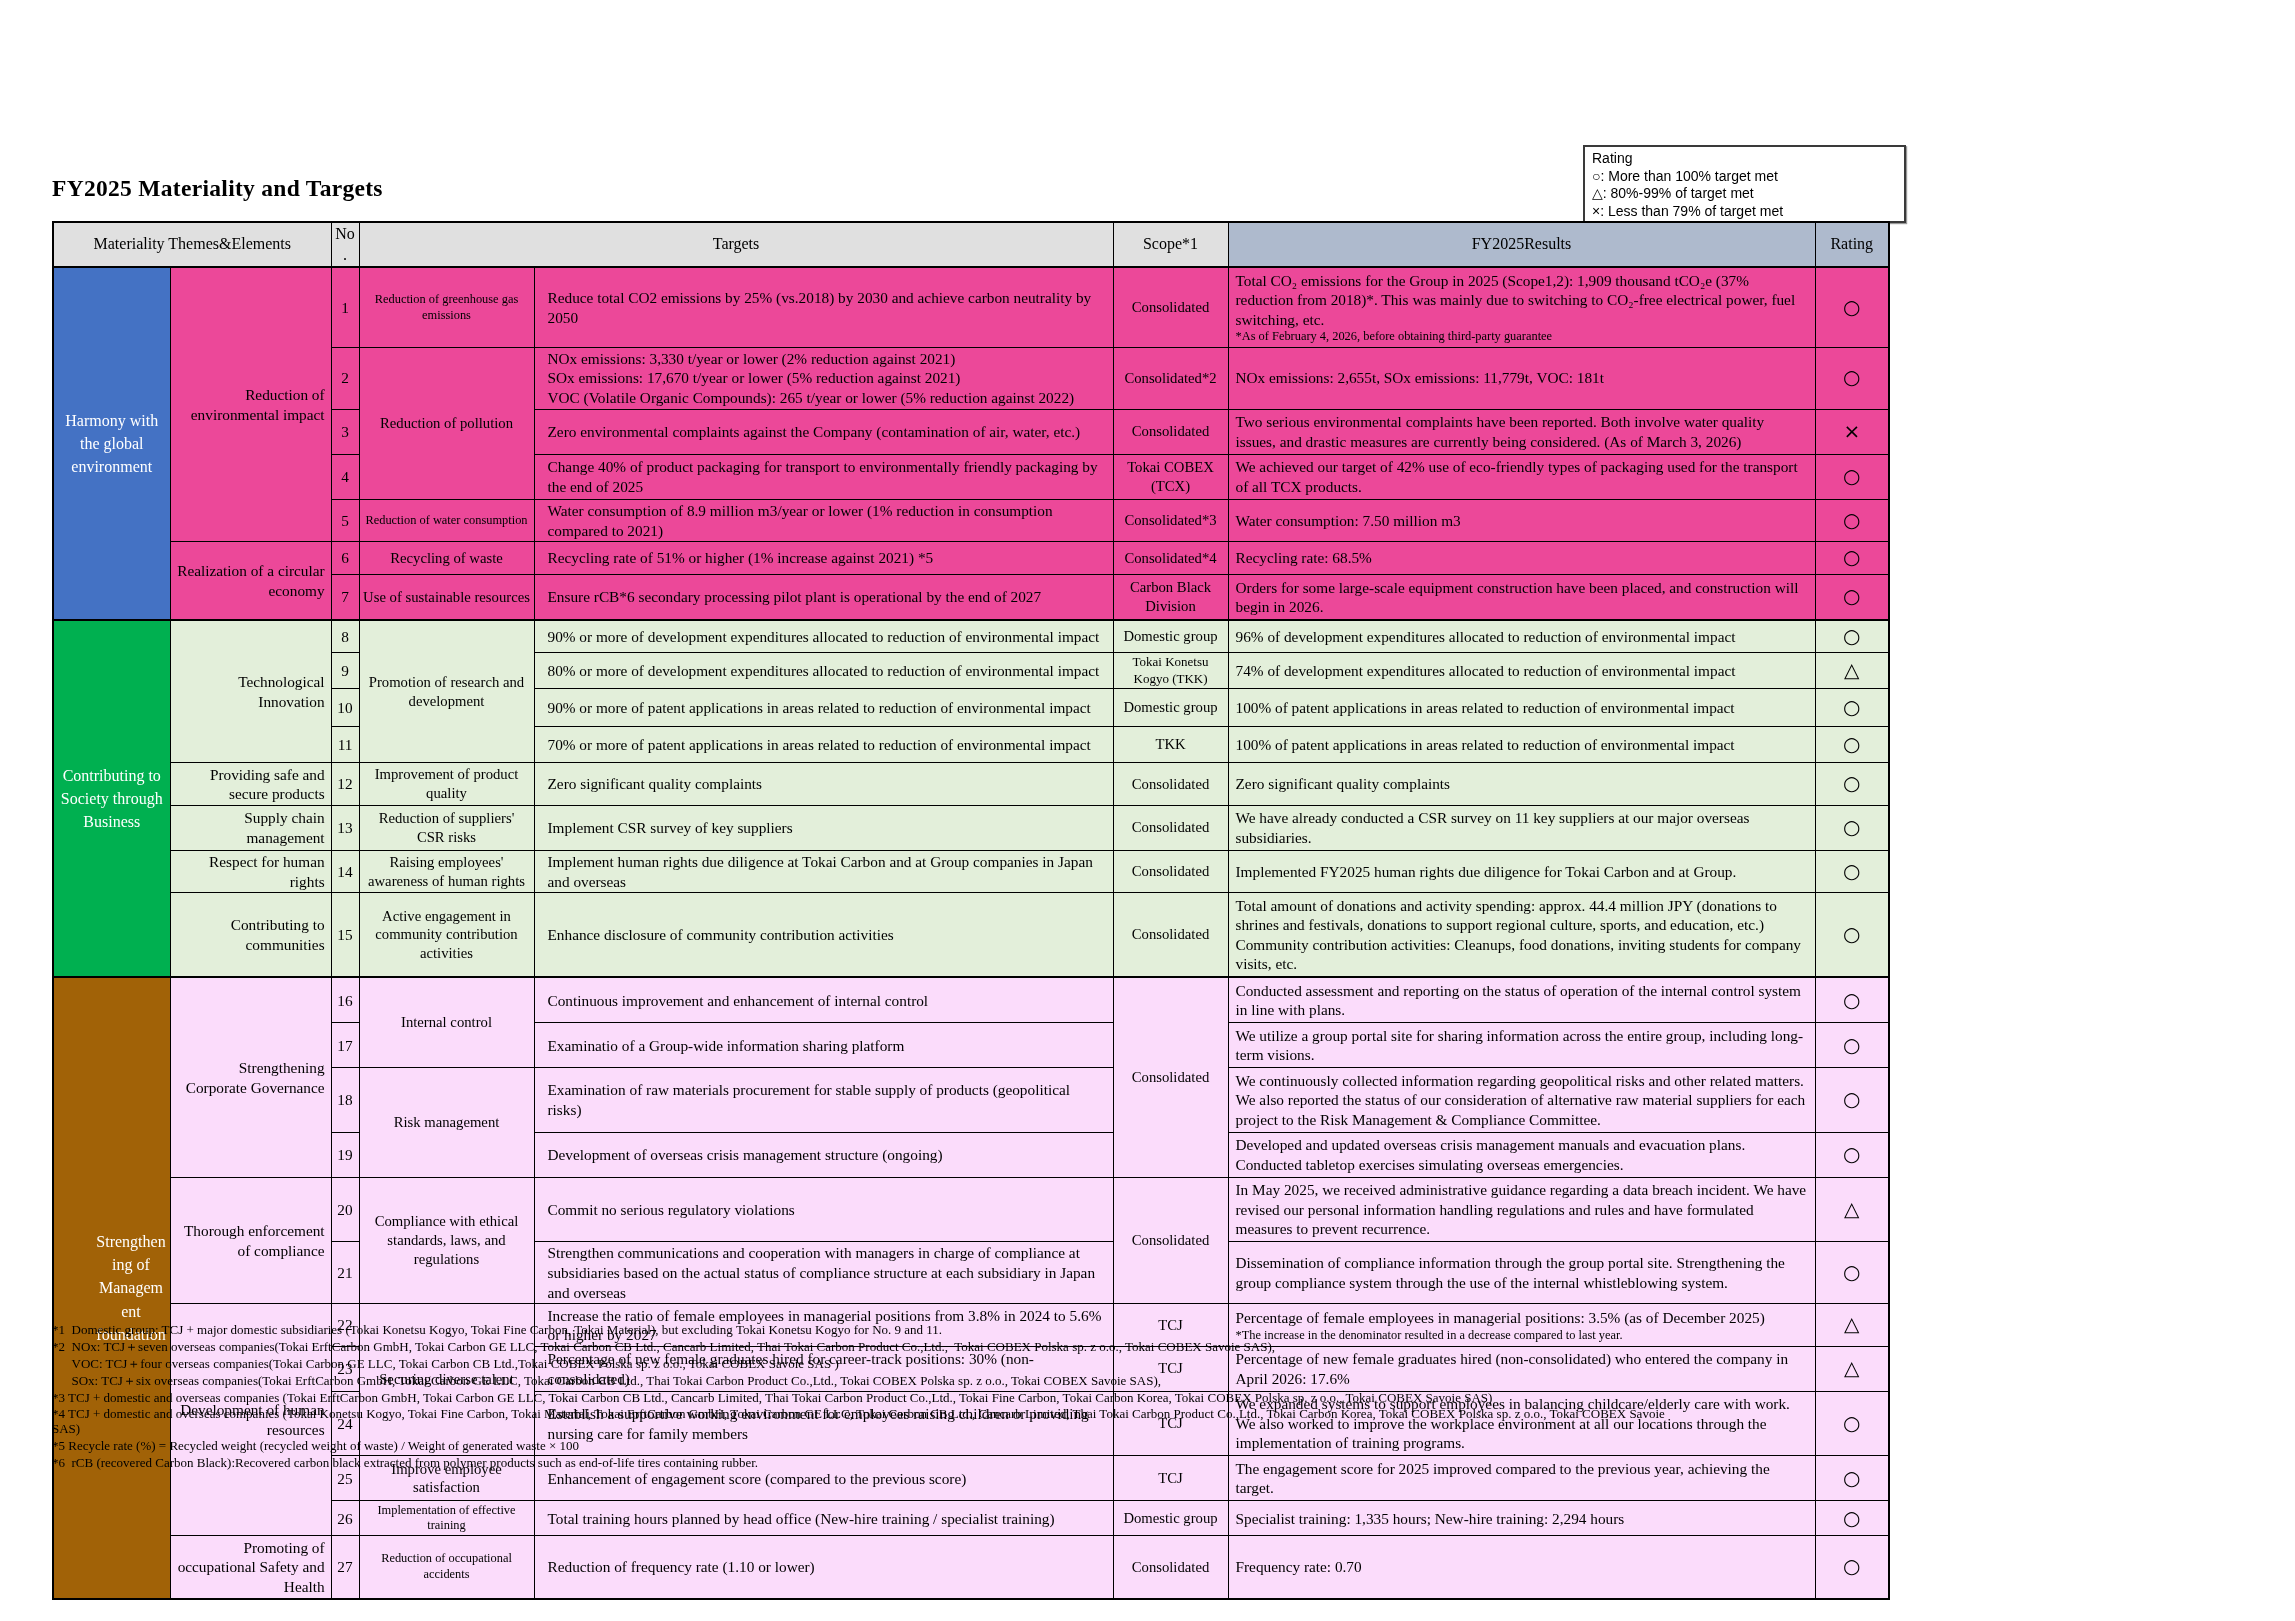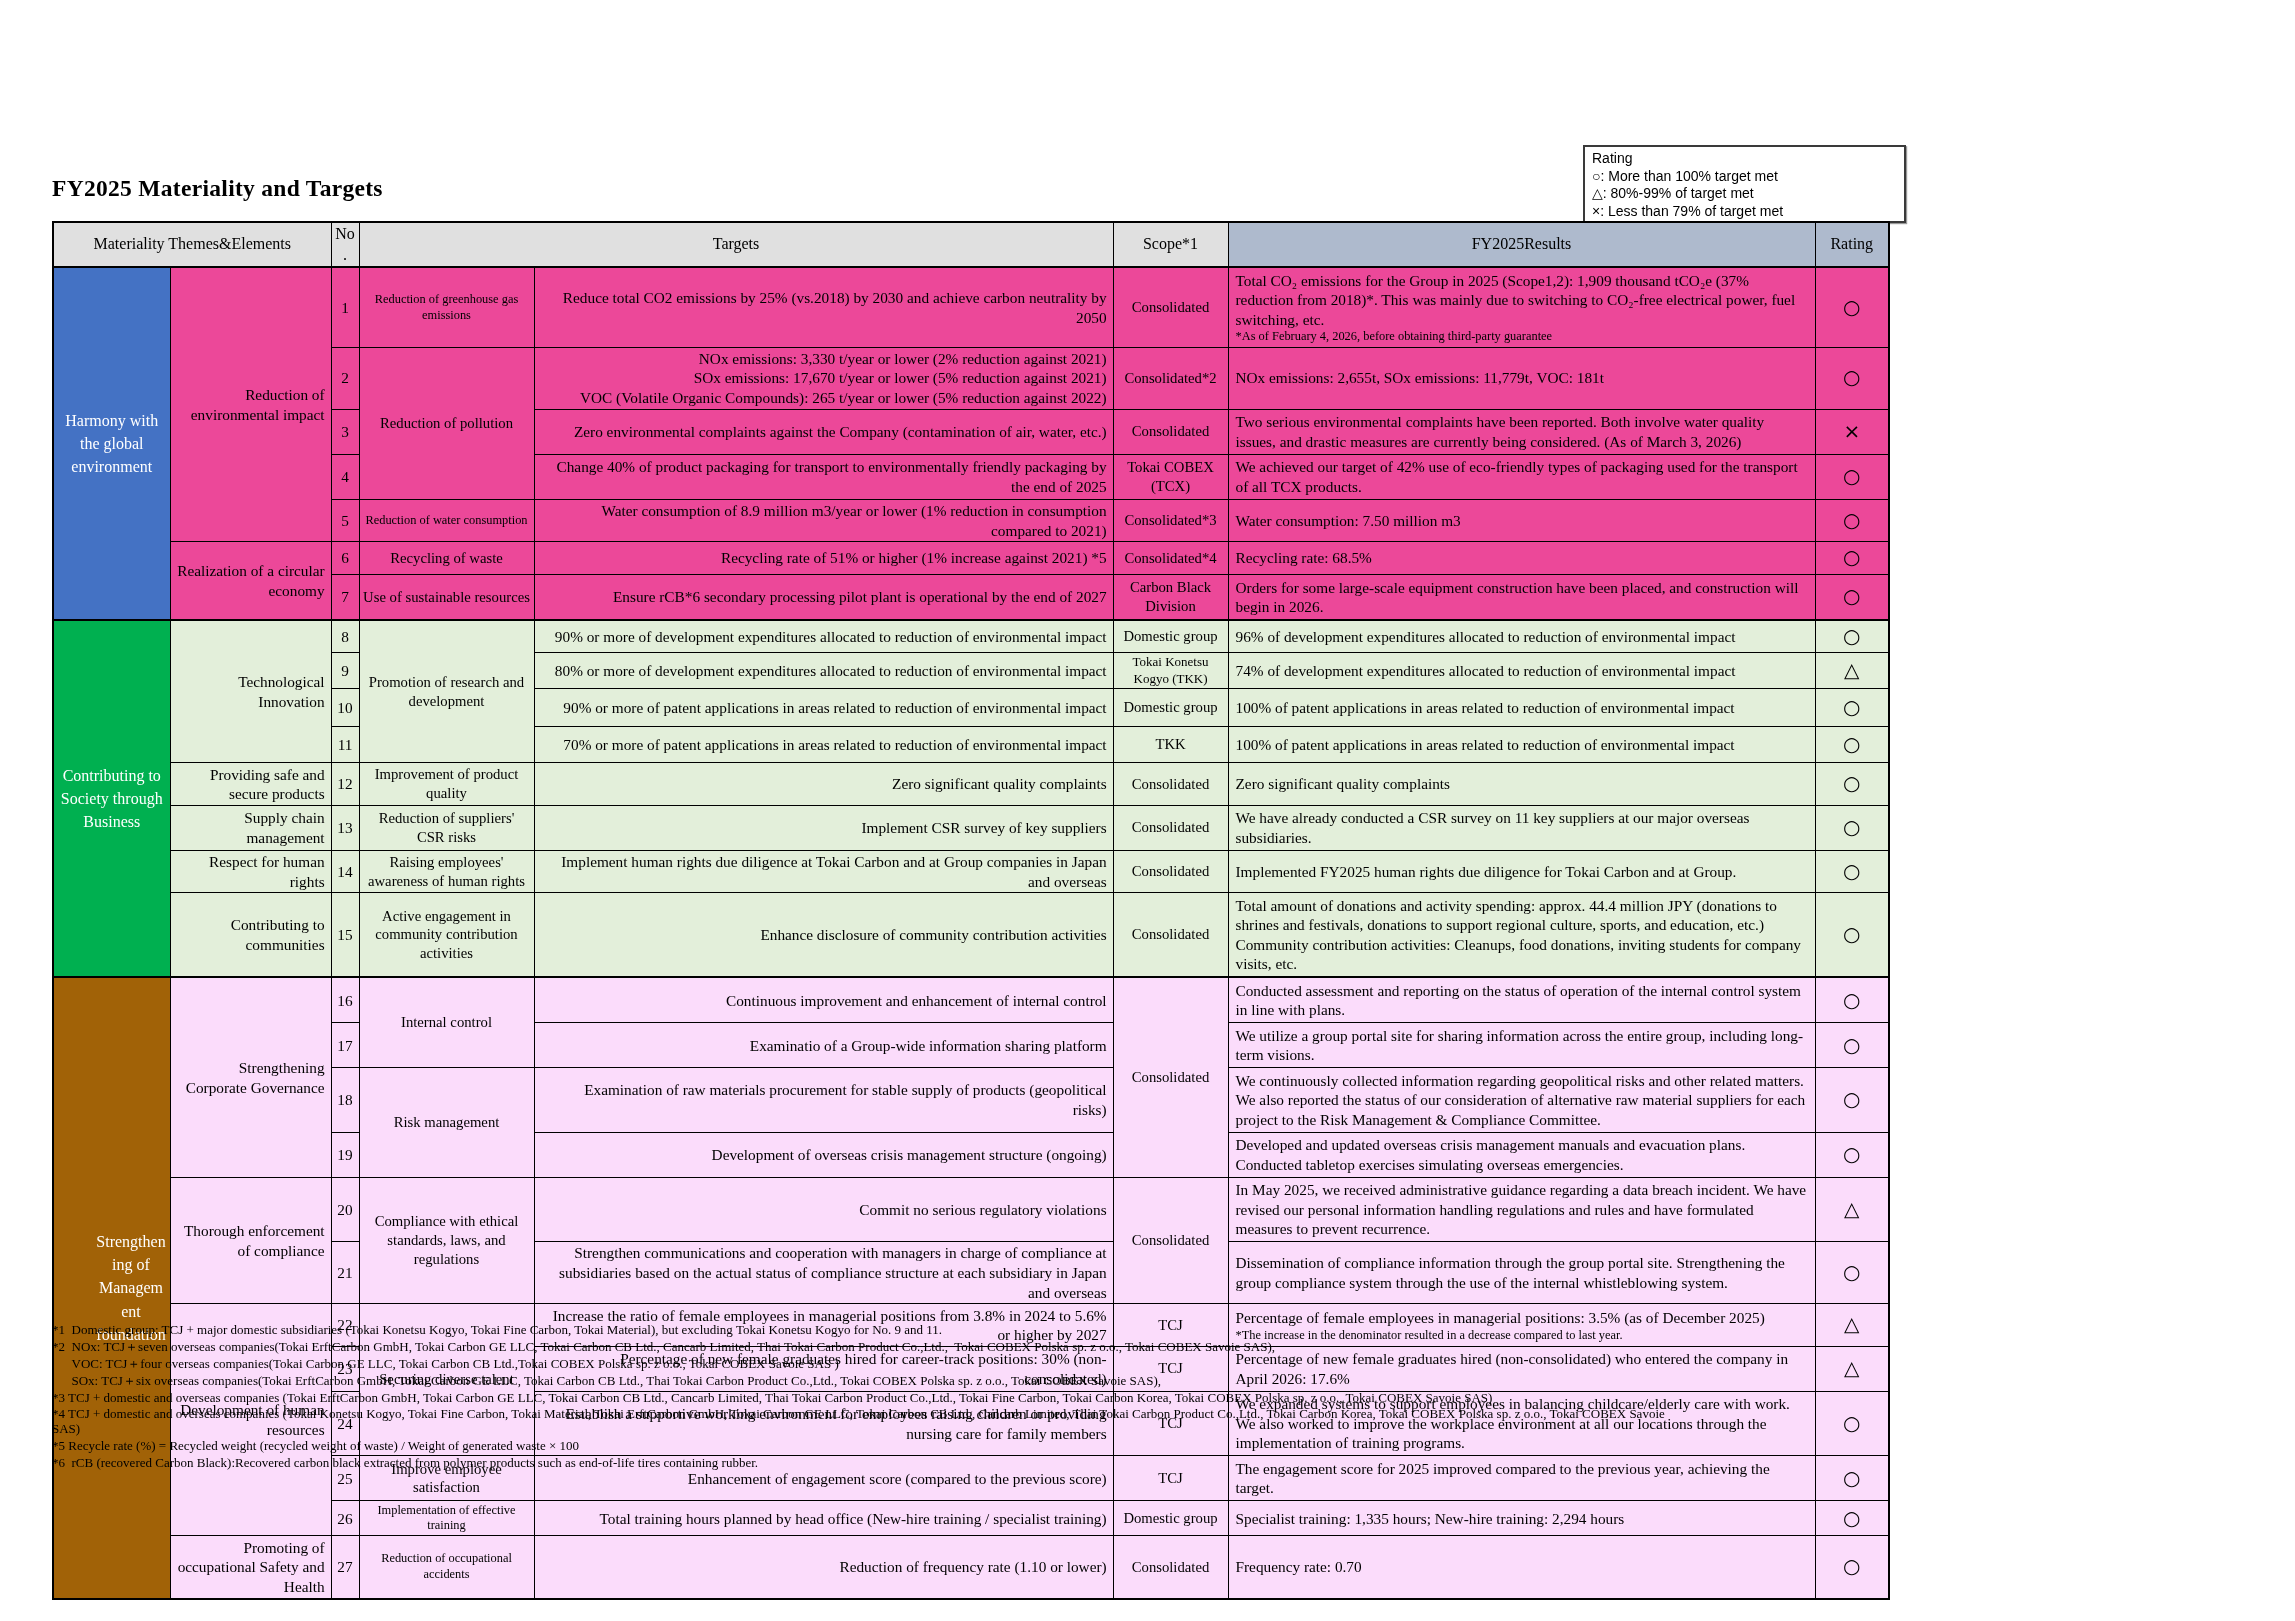--- a/index.html
+++ b/index.html
@@ -27,21 +27,21 @@
   .matrix thead th.bluehead { background:#aebacd; }
   tr.sec > td { border-top-width:2.9px; }
   td.mat { color:#fff; text-align:center; font-size:16px; line-height:1.45; padding:1.2px 3.5px; }
   td.mat.blue { background:#4472c4; }
   td.mat.green { background:#00b050; }
   td.mat.pink { background:#a16207;padding-left:42px; }
   td.theme { text-align:right; }
   td.no { text-align:center; padding:1.2px 1.2px; }
   td.el { text-align:center; font-size:14.7px; padding:1.2px 3.5px; }
   td.el.small { font-size:12.4px; }
-  td.tgt { text-align:right; white-space:pre-line;padding-left:13px; }
+  td.tgt { text-align:left; white-space:pre-line;padding-left:13px; }
   td.scope { text-align:center; font-size:14.7px; padding:1.2px 3.5px; }
   td.scope.small { font-size:13px; }
   td.res { text-align:left; white-space:pre-line; padding:2.4px 7px; }
   td.rate { text-align:center; font-size:20px; font-family:"DejaVu Sans", sans-serif; padding:0; }
   tr.s1 td:not(.mat) { background:#ec4899; }
   tr.s2 td:not(.mat) { background:#e3efda; }
   tr.s3 td:not(.mat) { background:#fbdcfb; }
   .note { display:block; font-size:12.4px; line-height:1.2; }
   .footnotes {
     position:absolute; left:52px; top:1322px; width:1625px;

